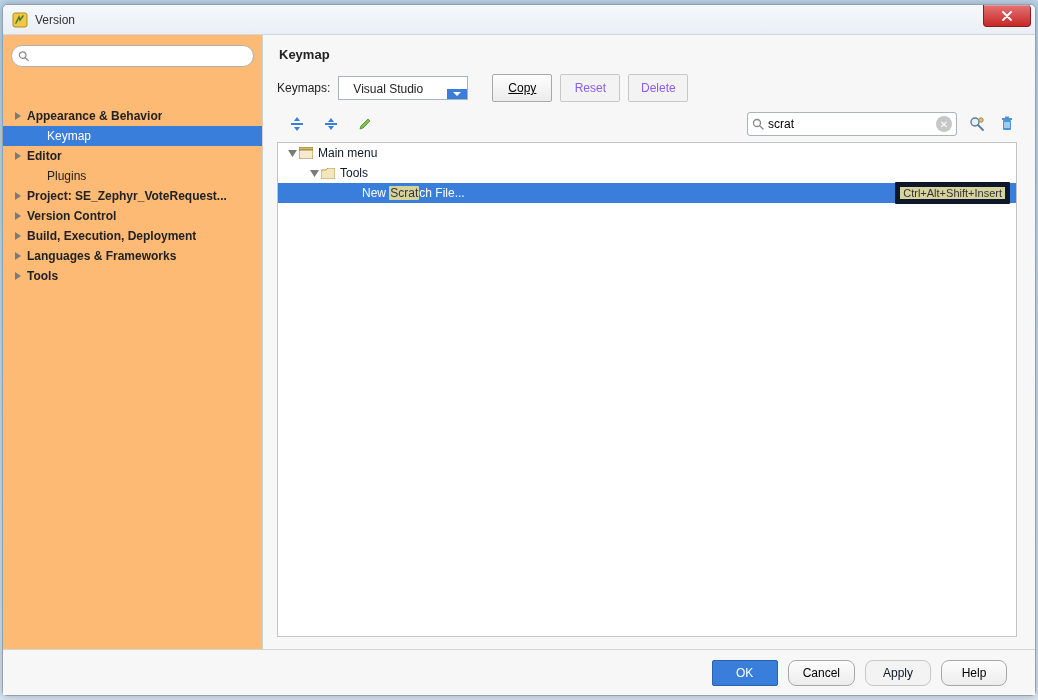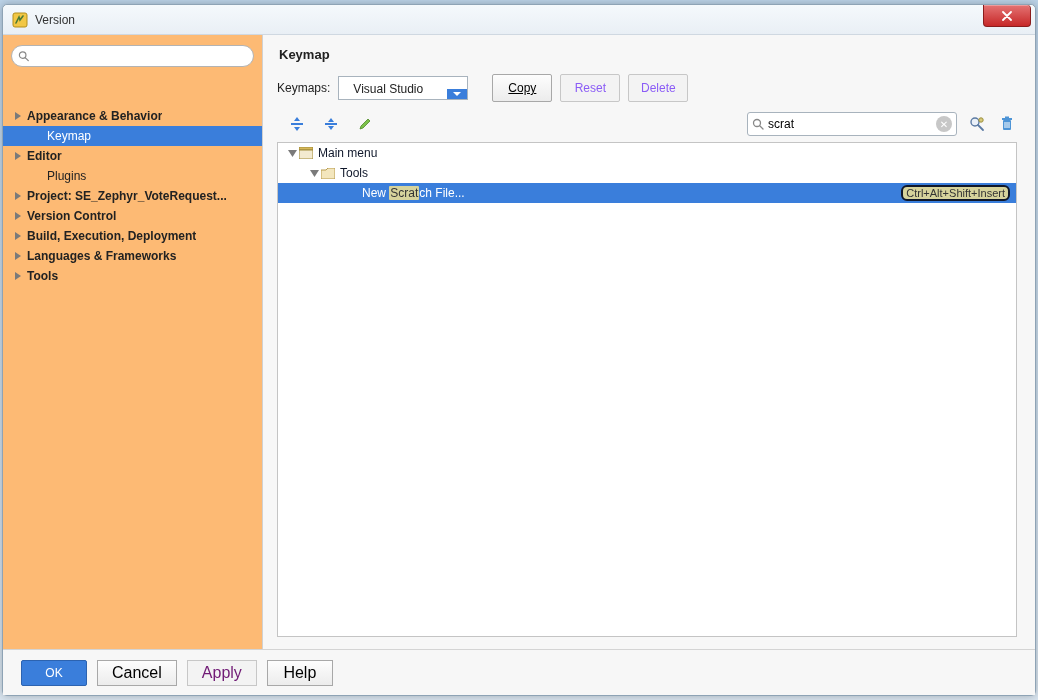--- a/index.html
+++ b/index.html
@@ -189,48 +189,48 @@
   .krow .text { flex: 1; }
   .krow .shortcut {
     font-size: 11px;
   }
   .krow.selected {
     background: #3a7edb; color: #fff;
   }
   .krow.selected .shortcut {
     background: #d6d39c;
     color: #333;
-    border: 2px solid #0f172a;
+    border: 5px solid #0f172a;
     padding: 0 3px;
-    border-radius: 6px;
+    border-radius: 1px;
   }
   .hl {
     background: #d6d39c; color: #333;
     padding: 0 1px; border-radius: 1px;
   }
 
   
   .footer {
     border-top: 1px solid #d4d4d4;
     height: 46px;
-    display: flex; align-items: center; 
-    gap: 10px; padding: 0 18px;
+    display: flex; align-items: center; justify-content: flex-end;
+    gap: 10px; padding: 0 28px;
     background: #f7f7f7;
   }
   .btn-primary {
     height: 26px; min-width: 66px; padding: 0 14px;
     background: #3a7edb; color: #fff; border: 1px solid #2c63b0;
     border-radius: 2px; font-size: 12px;
   }
   .btn-footer {
     height: 26px; min-width: 66px; padding: 0 14px;
-    border: 1px solid #a8a8a8; border-radius: 0;
-    background: linear-gradient(#fdfdfd,#ececec); font-size: 16px;
-  }
-  .btn-footer.disabled { color: #701a75; border-color: #c7c7c7; background: #f3f3f3; }
+    border: 1px solid #a8a8a8; border-radius: 8px;
+    background: linear-gradient(#fdfdfd,#ececec); font-size: 12px;
+  }
+  .btn-footer.disabled { color: #0f172a; border-color: #c7c7c7; background: #f3f3f3; }
 </style>
 </head>
 <body>
 
 <div class="window">
 
   <div class="titlebar">
     <span class="title-icon">
       <svg width="16" height="16" viewBox="0 0 16 16">
         <rect x="1" y="1" width="14" height="14" rx="2" fill="#f2c744" stroke="#b38f1a"></rect>

